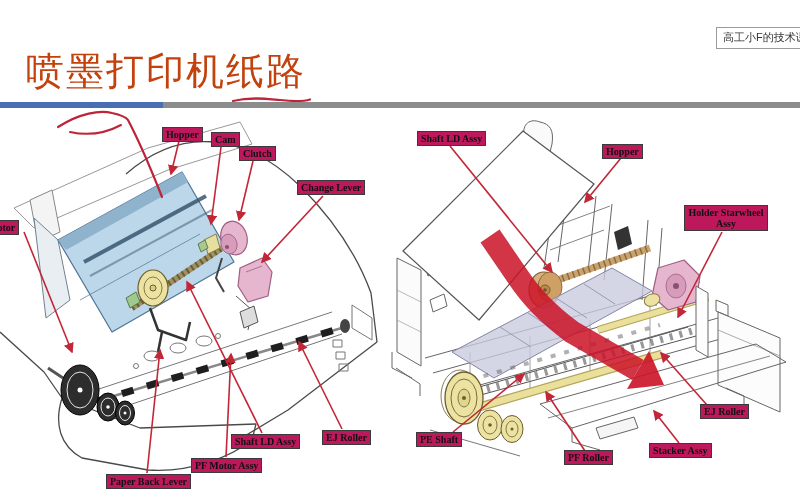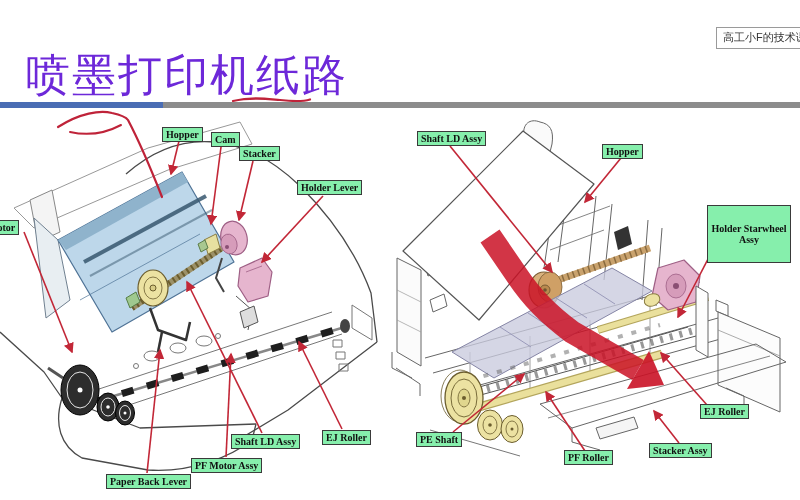--- a/index.html
+++ b/index.html
@@ -4,37 +4,37 @@
 <style>
   html,body{margin:0;padding:0;}
   body{
     width:800px;height:500px;position:relative;overflow:hidden;
     background:#ffffff;
     font-family:"Liberation Sans","DejaVu Sans",sans-serif;
   }
   #art{position:absolute;left:0;top:0;z-index:1;}
   .overlay{position:absolute;z-index:5;}
   #page-title{
-    left:26px;top:46px;font-size:44px;letter-spacing:2px;
-    color:#6d28d9;font-weight:400;white-space:nowrap;
+    left:26px;top:46px;font-size:38px;letter-spacing:2px;
+    color:#c2410c;font-weight:400;white-space:nowrap;
   }
   #corner-tag{
     left:716px;top:27px;border:1px solid #9a9a9a;background:#fff;
     padding:2px 5px 3px 6px;font-size:11px;color:#333;white-space:nowrap;
   }
   .divider{position:absolute;top:102px;height:6px;z-index:4;}
   #divider-blue{left:0;width:163px;background:#4a6db4;}
   #divider-gray{left:163px;width:637px;background:#8c8c8c;}
   .lbl{
-    position:absolute;z-index:6;background:#86efac;border:1px solid #3a3a3a;
+    position:absolute;z-index:6;background:#be185d;border:1px solid #3a3a3a;
     font-family:"Liberation Serif","DejaVu Serif",serif;font-weight:bold;
     font-size:10px;line-height:13px;color:#101010;padding:0 3px;
     white-space:nowrap;text-align:center;
   }
-  .lbl.wrap{white-space:normal;width:78px;line-height:11px;padding:17px 2px;margin-left:23px;}
+  .lbl.wrap{white-space:normal;width:78px;line-height:11px;padding:1px 2px;}
 </style>
 </head>
 <body>
 
 <svg id="art" width="800" height="500" viewBox="0 0 800 500">
   <defs>
     <marker id="ah" viewBox="0 0 10 10" refX="8.5" refY="5" markerWidth="6.5" markerHeight="6.5" orient="auto">
       <path d="M0,0 L10,5 L0,10 z" fill="#c22737"></path>
     </marker>
   </defs>
@@ -237,22 +237,22 @@
 </svg>
 
 <div class="overlay" id="page-title">喷墨打印机纸路</div>
 <div class="overlay" id="corner-tag">高工小F的技术课</div>
 <div class="divider" id="divider-blue"></div>
 <div class="divider" id="divider-gray"></div>
 
 <div class="lbl" style="left:-16px;top:220px">Motor</div>
 <div class="lbl" style="left:162px;top:127px">Hopper</div>
 <div class="lbl" style="left:211px;top:132px">Cam</div>
-<div class="lbl" style="left:239px;top:146px">Stacker</div>
-<div class="lbl" style="left:297px;top:180px">Holder Lever</div>
+<div class="lbl" style="left:239px;top:146px">Clutch</div>
+<div class="lbl" style="left:297px;top:180px">Change Lever</div>
 <div class="lbl" style="left:231px;top:434px">Shaft LD Assy</div>
 <div class="lbl" style="left:322px;top:430px">EJ Roller</div>
 <div class="lbl" style="left:191px;top:458px">PF Motor Assy</div>
 <div class="lbl" style="left:106px;top:474px">Paper Back Lever</div>
 
 <div class="lbl" style="left:417px;top:131px">Shaft LD Assy</div>
 <div class="lbl" style="left:602px;top:144px">Hopper</div>
 <div class="lbl wrap" style="left:684px;top:205px">Holder Starwheel Assy</div>
 <div class="lbl" style="left:416px;top:432px">PE Shaft</div>
 <div class="lbl" style="left:564px;top:450px">PF Roller</div>

